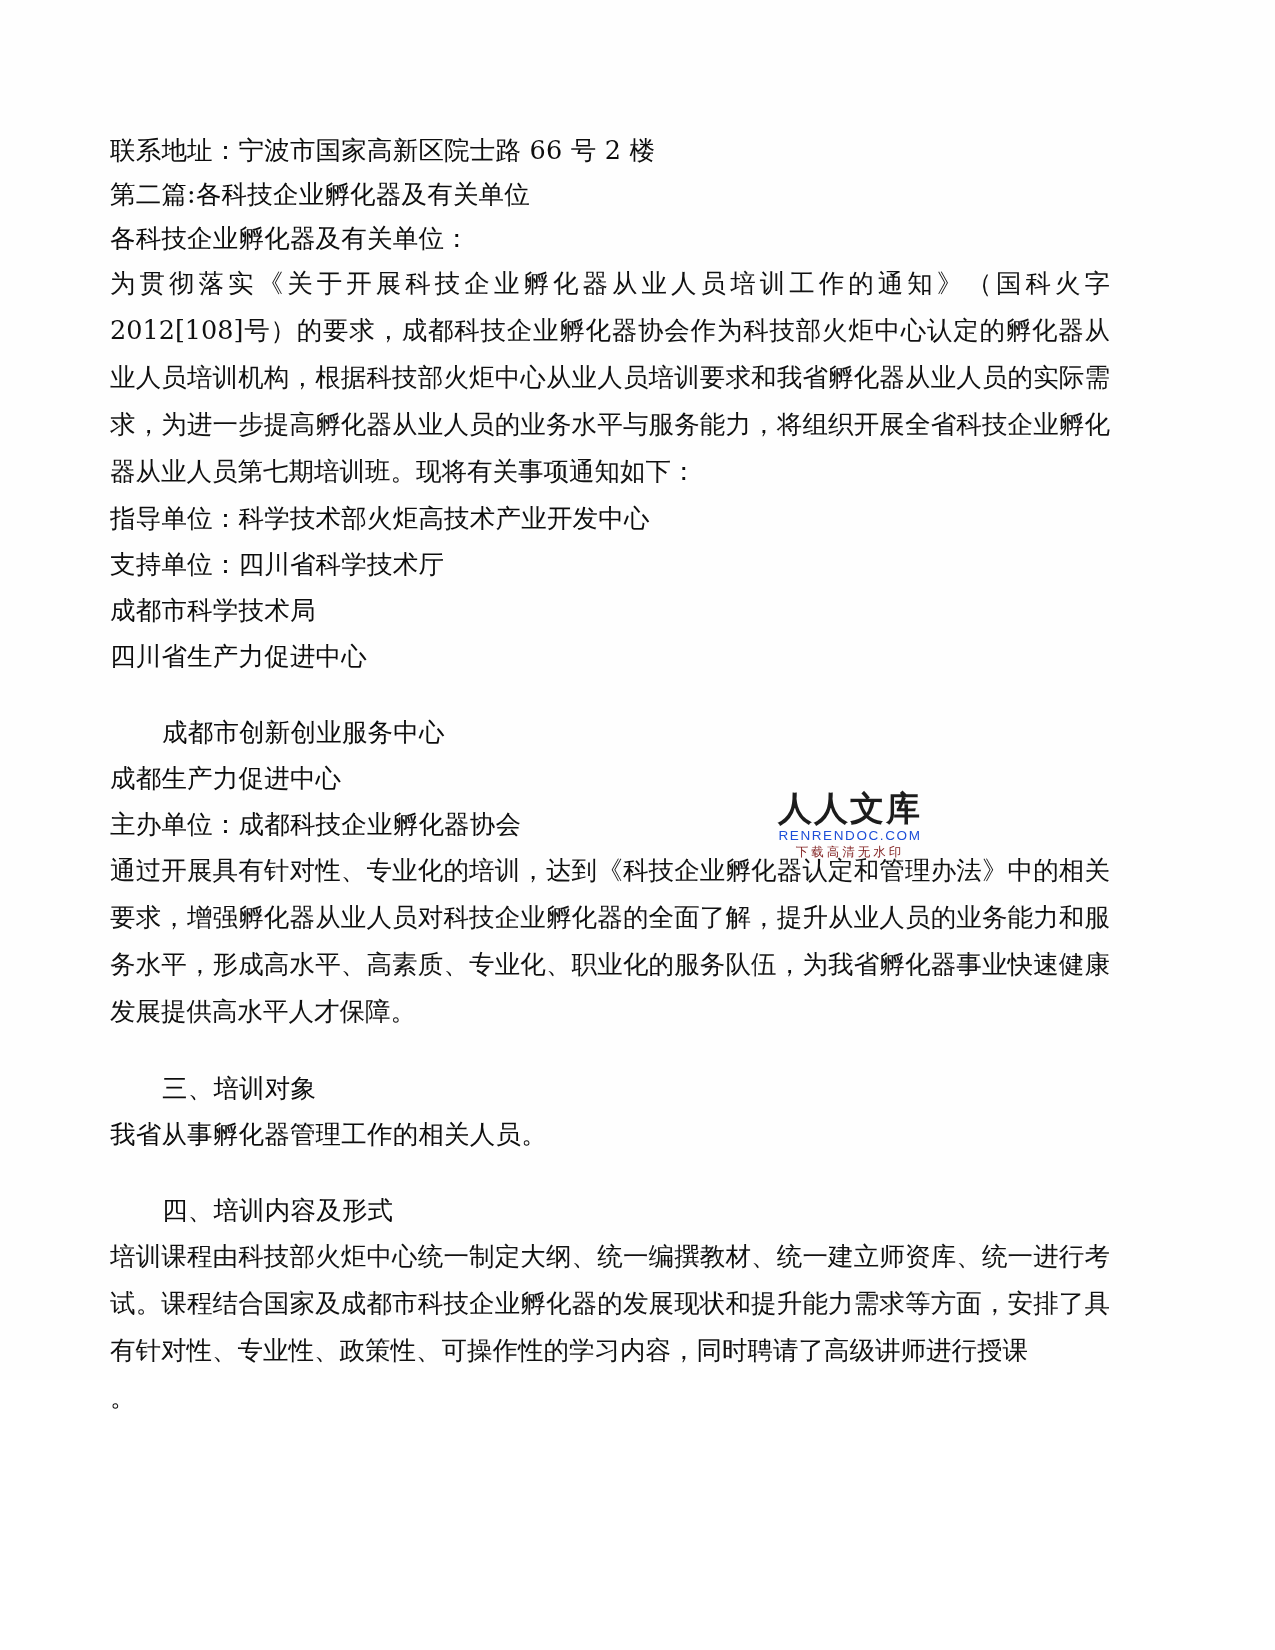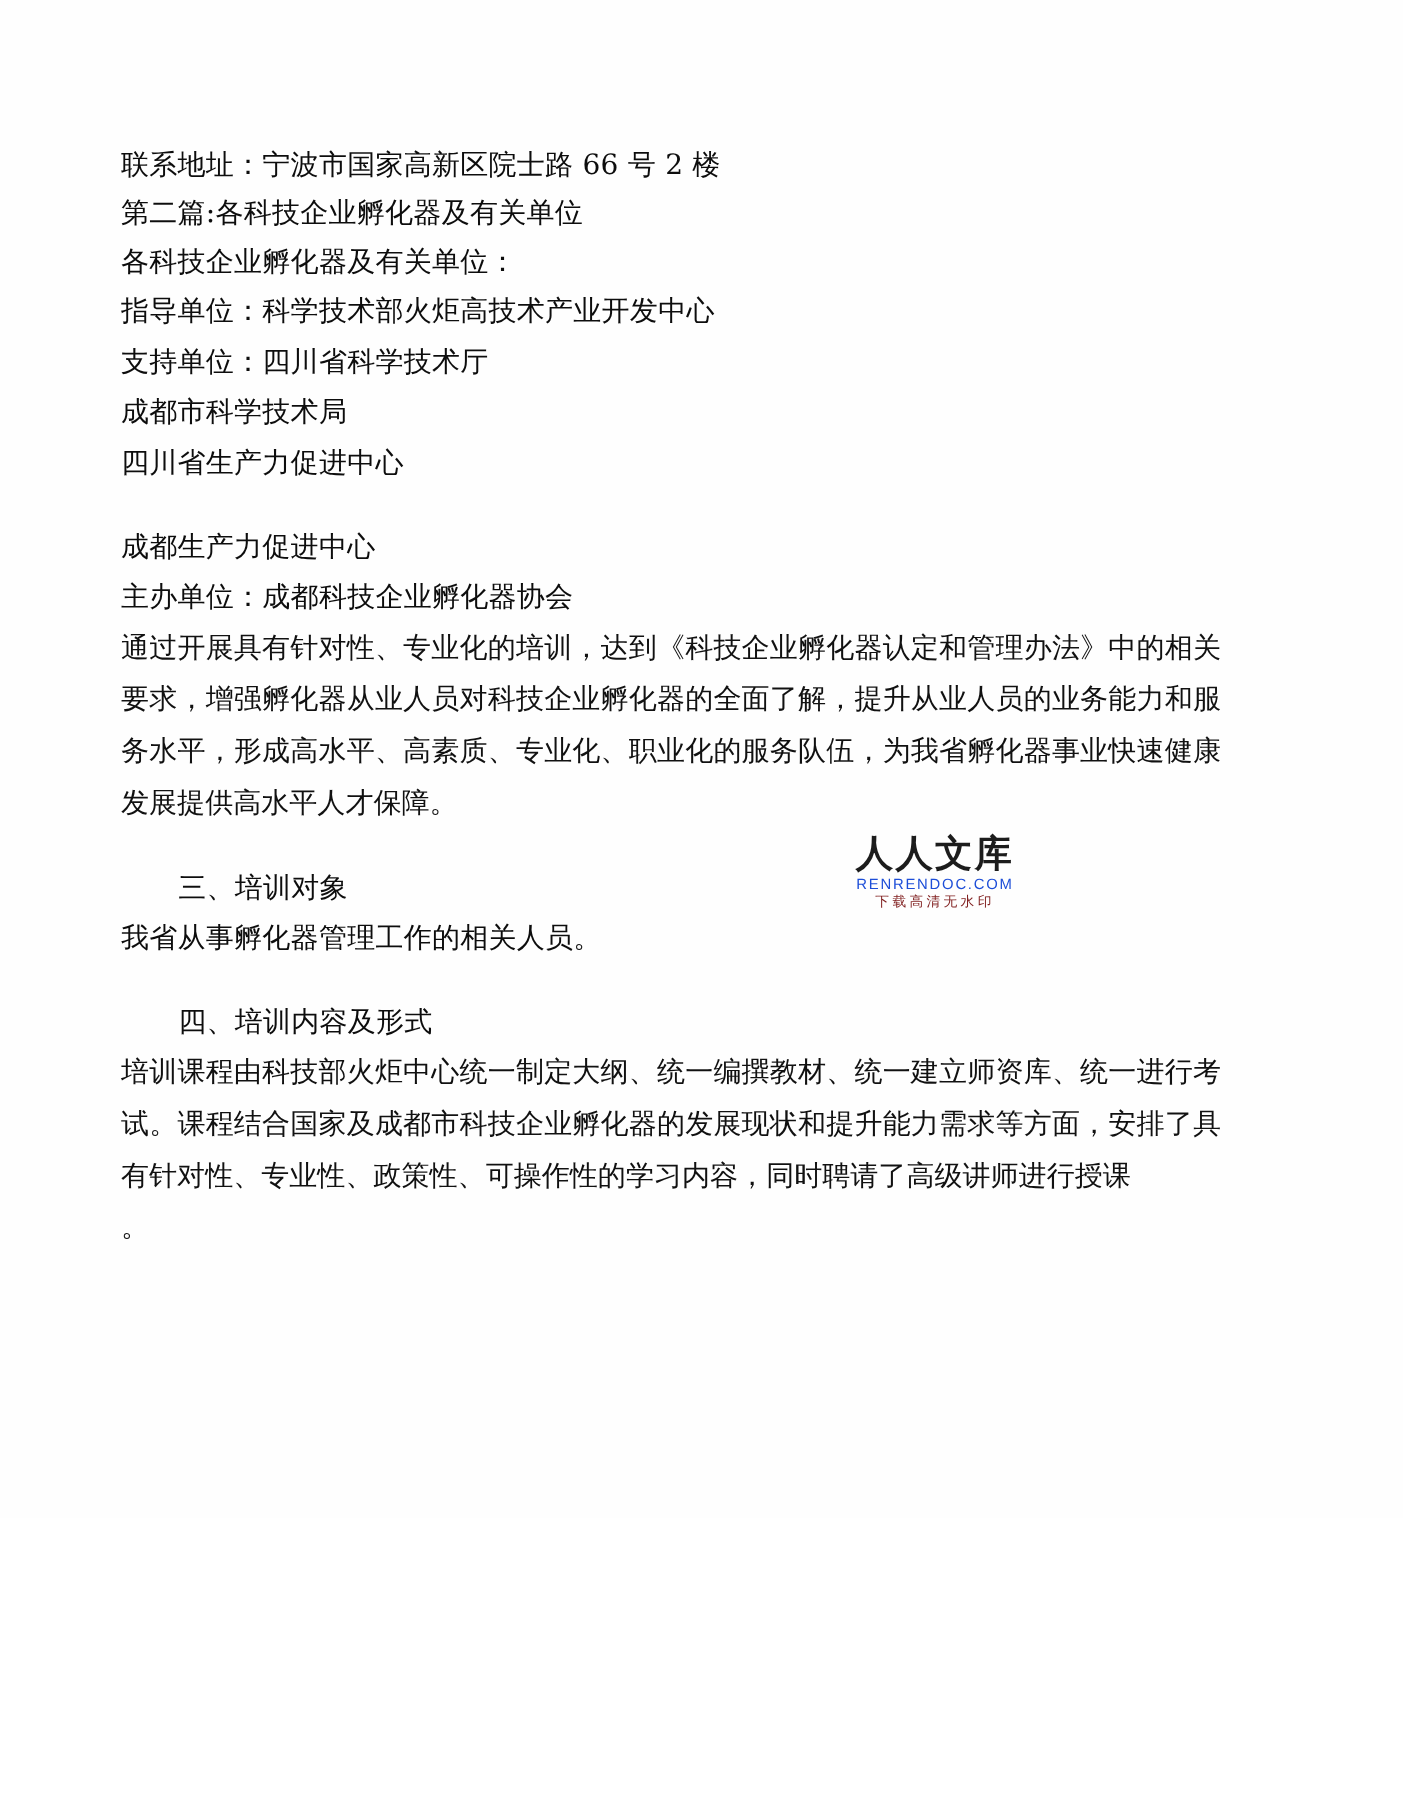--- a/index.html
+++ b/index.html
@@ -78,20 +78,21 @@
     user-select: none;
   }
   .wm-main {
     font-family: "DejaVu Serif", "Liberation Serif", serif;
     font-size: 34px;
     font-weight: 700;
     letter-spacing: 2px;
     color: #1c1c1c;
     line-height: 38px;
     white-space: nowrap;
+    margin-top: 32px;
   }
   .wm-sub {
     font-family: "Liberation Sans", "DejaVu Sans", sans-serif;
     font-size: 13.5px;
     font-weight: 400;
     letter-spacing: 1.6px;
     color: #1d4ed8;
     line-height: 17px;
     white-space: nowrap;
   }
@@ -110,32 +111,34 @@
 <div class="page">
 
   <div class="content">
 
     <p class="line tight">联系地址：宁波市国家高新区院士路 66 号 2 楼</p>
 
     <p class="line tight">第二篇:各科技企业孵化器及有关单位</p>
 
     <p class="line tight">各科技企业孵化器及有关单位：</p>
 
+    <p class="para">为贯彻落实《关于开展科技企业孵化器从业人员培训工作的通知》（国科火字 2012[108]号）的要求，成都科技企业孵化器协会作为科技部火炬中心认定的孵化器从业人员培训机构，根据科技部火炬中心从业人员培训要求和我省孵化器从业人员的实际需求，为进一步提高孵化器从业人员的业务水平与服务能力，将组织开展全省科技企业孵化器从业人员第七期培训班。现将有关事项通知如下：</p>
 
 
     <p class="line">指导单位：科学技术部火炬高技术产业开发中心</p>
 
     <p class="line">支持单位：四川省科学技术厅</p>
 
     <p class="line">成都市科学技术局</p>
 
     <p class="line">四川省生产力促进中心</p>
 
     <div class="gap-md"></div>
 
+    <p class="line indent">成都市创新创业服务中心</p>
 
     <p class="line">成都生产力促进中心</p>
 
     <p class="line">主办单位：成都科技企业孵化器协会</p>
 
 
     <p class="para">通过开展具有针对性、专业化的培训，达到《科技企业孵化器认定和管理办法》中的相关要求，增强孵化器从业人员对科技企业孵化器的全面了解，提升从业人员的业务能力和服务水平，形成高水平、高素质、专业化、职业化的服务队伍，为我省孵化器事业快速健康发展提供高水平人才保障。</p>
 
     <div class="gap-md"></div>
 

